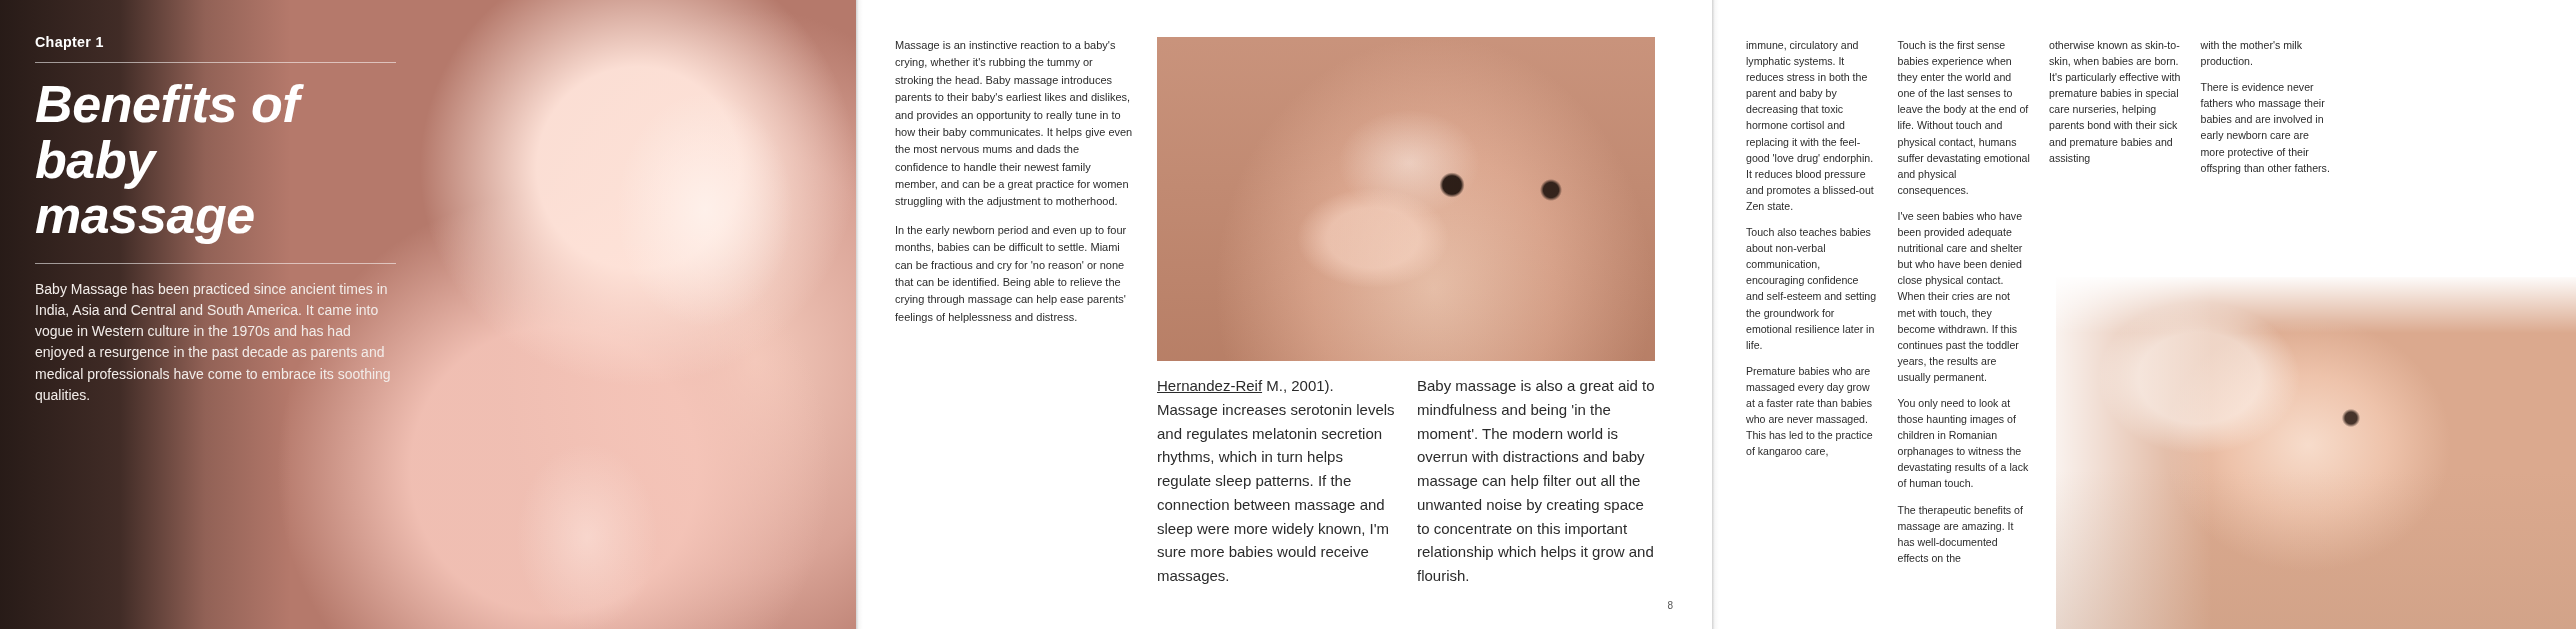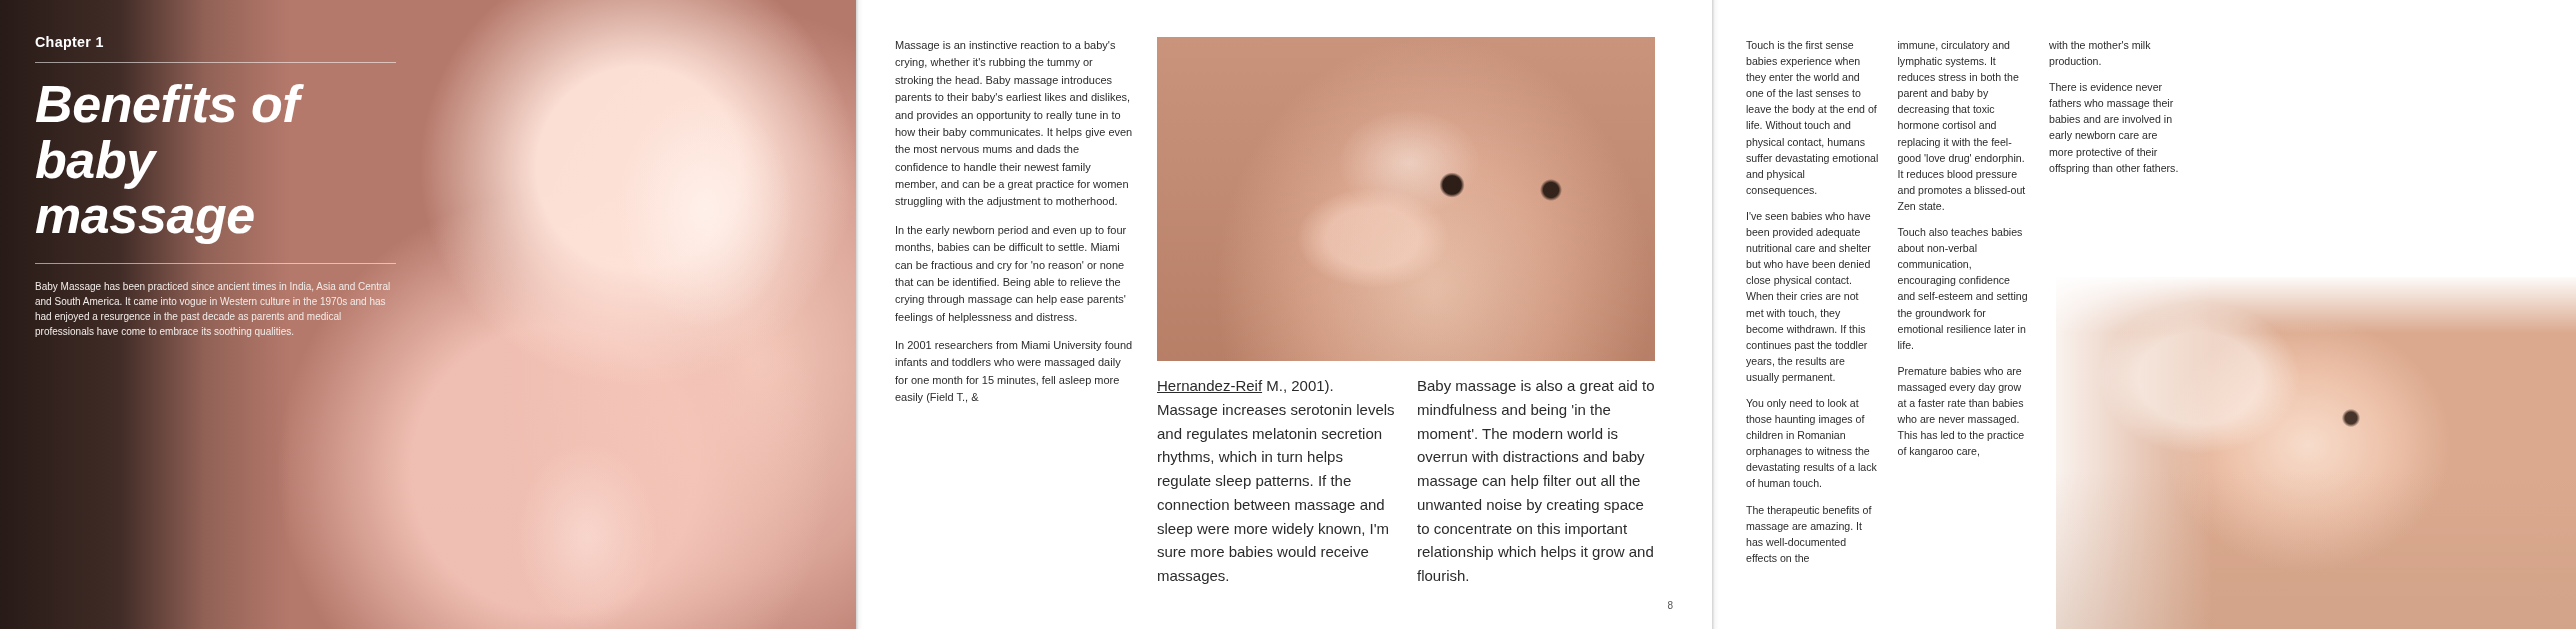--- a/index.html
+++ b/index.html
@@ -72,21 +72,21 @@
     max-width: 302px;
     font-style: italic;
   }
   .rule2 {
     height: 0.8px;
     background: rgba(255,255,255,0.55);
     width: 361px;
     margin-bottom: 15px;
   }
   .chapter-intro {
-    font-size: 10px;
+    font-size: 14px;
     line-height: 1.52;
     color: #f2ece9;
     max-width: 361px;
   }
 
   
   .page-mid {
     position: relative;
     width: 856px; height: 629px;
     background: #ffffff;
@@ -225,21 +225,20 @@
       <p class="chapter-intro">Baby Massage has been practiced since ancient times in India, Asia and Central and South America. It came into vogue in Western culture in the 1970s and has had enjoyed a resurgence in the past decade as parents and medical professionals have come to embrace its soothing qualities.</p>
     </div>
   </div>
 
   <div class="page-mid">
     <div class="mid-grid">
 
       <div class="col body-text">
         <p>Massage is an instinctive reaction to a baby's crying, whether it's rubbing the tummy or stroking the head. Baby massage introduces parents to their baby's earliest likes and dislikes, and provides an opportunity to really tune in to how their baby communicates. It helps give even the most nervous mums and dads the confidence to handle their newest family member, and can be a great practice for women struggling with the adjustment to motherhood.</p>
         <p>In the early newborn period and even up to four months, babies can be difficult to settle. Miami can be fractious and cry for 'no reason' or none that can be identified. Being able to relieve the crying through massage can help ease parents' feelings of helplessness and distress.</p>
-        <p>In 2001 researchers from Miami University found infants and toddlers who were massaged daily for one month for 15 minutes, fell asleep more easily (Field T., &amp;</p>
       </div>
 
       <div class="photo-baby-wrap">
         <div class="photo-baby"></div>
         <div class="caption-cols">
           <div class="caption-col">
             <p><span class="link-ref">Hernandez-Reif</span> M., 2001). Massage increases serotonin levels and regulates melatonin secretion rhythms, which in turn helps regulate sleep patterns. If the connection between massage and sleep were more widely known, I'm sure more babies would receive massages.</p>
           </div>
           <div class="caption-col">
             <p>Baby massage is also a great aid to mindfulness and being 'in the moment'. The modern world is overrun with distractions and baby massage can help filter out all the unwanted noise by creating space to concentrate on this important relationship which helps it grow and flourish.</p>
@@ -248,32 +247,35 @@
       </div>
 
     </div>
     <div class="page-number">8</div>
   </div>
 
   <div class="page-right">
     <div class="right-grid">
 
       <div class="rcol">
+        <p>immune, circulatory and lymphatic systems. It reduces stress in both the parent and baby by decreasing that toxic hormone cortisol and replacing it with the feel-good 'love drug' endorphin. It reduces blood pressure and promotes a blissed-out Zen state.</p>
+        <p>Touch also teaches babies about non-verbal communication, encouraging confidence and self-esteem and setting the groundwork for emotional resilience later in life.</p>
+        <p>Premature babies who are massaged every day grow at a faster rate than babies who are never massaged. This has led to the practice of kangaroo care,</p>
+      </div>
+
+      <div class="rcol">
         <p>Touch is the first sense babies experience when they enter the world and one of the last senses to leave the body at the end of life. Without touch and physical contact, humans suffer devastating emotional and physical consequences.</p>
         <p>I've seen babies who have been provided adequate nutritional care and shelter but who have been denied close physical contact. When their cries are not met with touch, they become withdrawn. If this continues past the toddler years, the results are usually permanent.</p>
         <p>You only need to look at those haunting images of children in Romanian orphanages to witness the devastating results of a lack of human touch.</p>
         <p>The therapeutic benefits of massage are amazing. It has well-documented effects on the</p>
       </div>
 
       <div class="rcol">
-        <p>immune, circulatory and lymphatic systems. It reduces stress in both the parent and baby by decreasing that toxic hormone cortisol and replacing it with the feel-good 'love drug' endorphin. It reduces blood pressure and promotes a blissed-out Zen state.</p>
-        <p>Touch also teaches babies about non-verbal communication, encouraging confidence and self-esteem and setting the groundwork for emotional resilience later in life.</p>
-        <p>Premature babies who are massaged every day grow at a faster rate than babies who are never massaged. This has led to the practice of kangaroo care,</p>
-      </div>
-
+        <p>otherwise known as skin-to-skin, when babies are born. It's particularly effective with premature babies in special care nurseries, helping parents bond with their sick and premature babies and assisting</p>
+      </div>
 
       <div class="rcol">
         <p>with the mother's milk production.</p>
         <p>There is evidence never fathers who massage their babies and are involved in early newborn care are more protective of their offspring than other fathers.</p>
       </div>
 
     </div>
     <div class="photo-sleep"></div>
     <div class="photo-sleep-mask"></div>
   </div>

